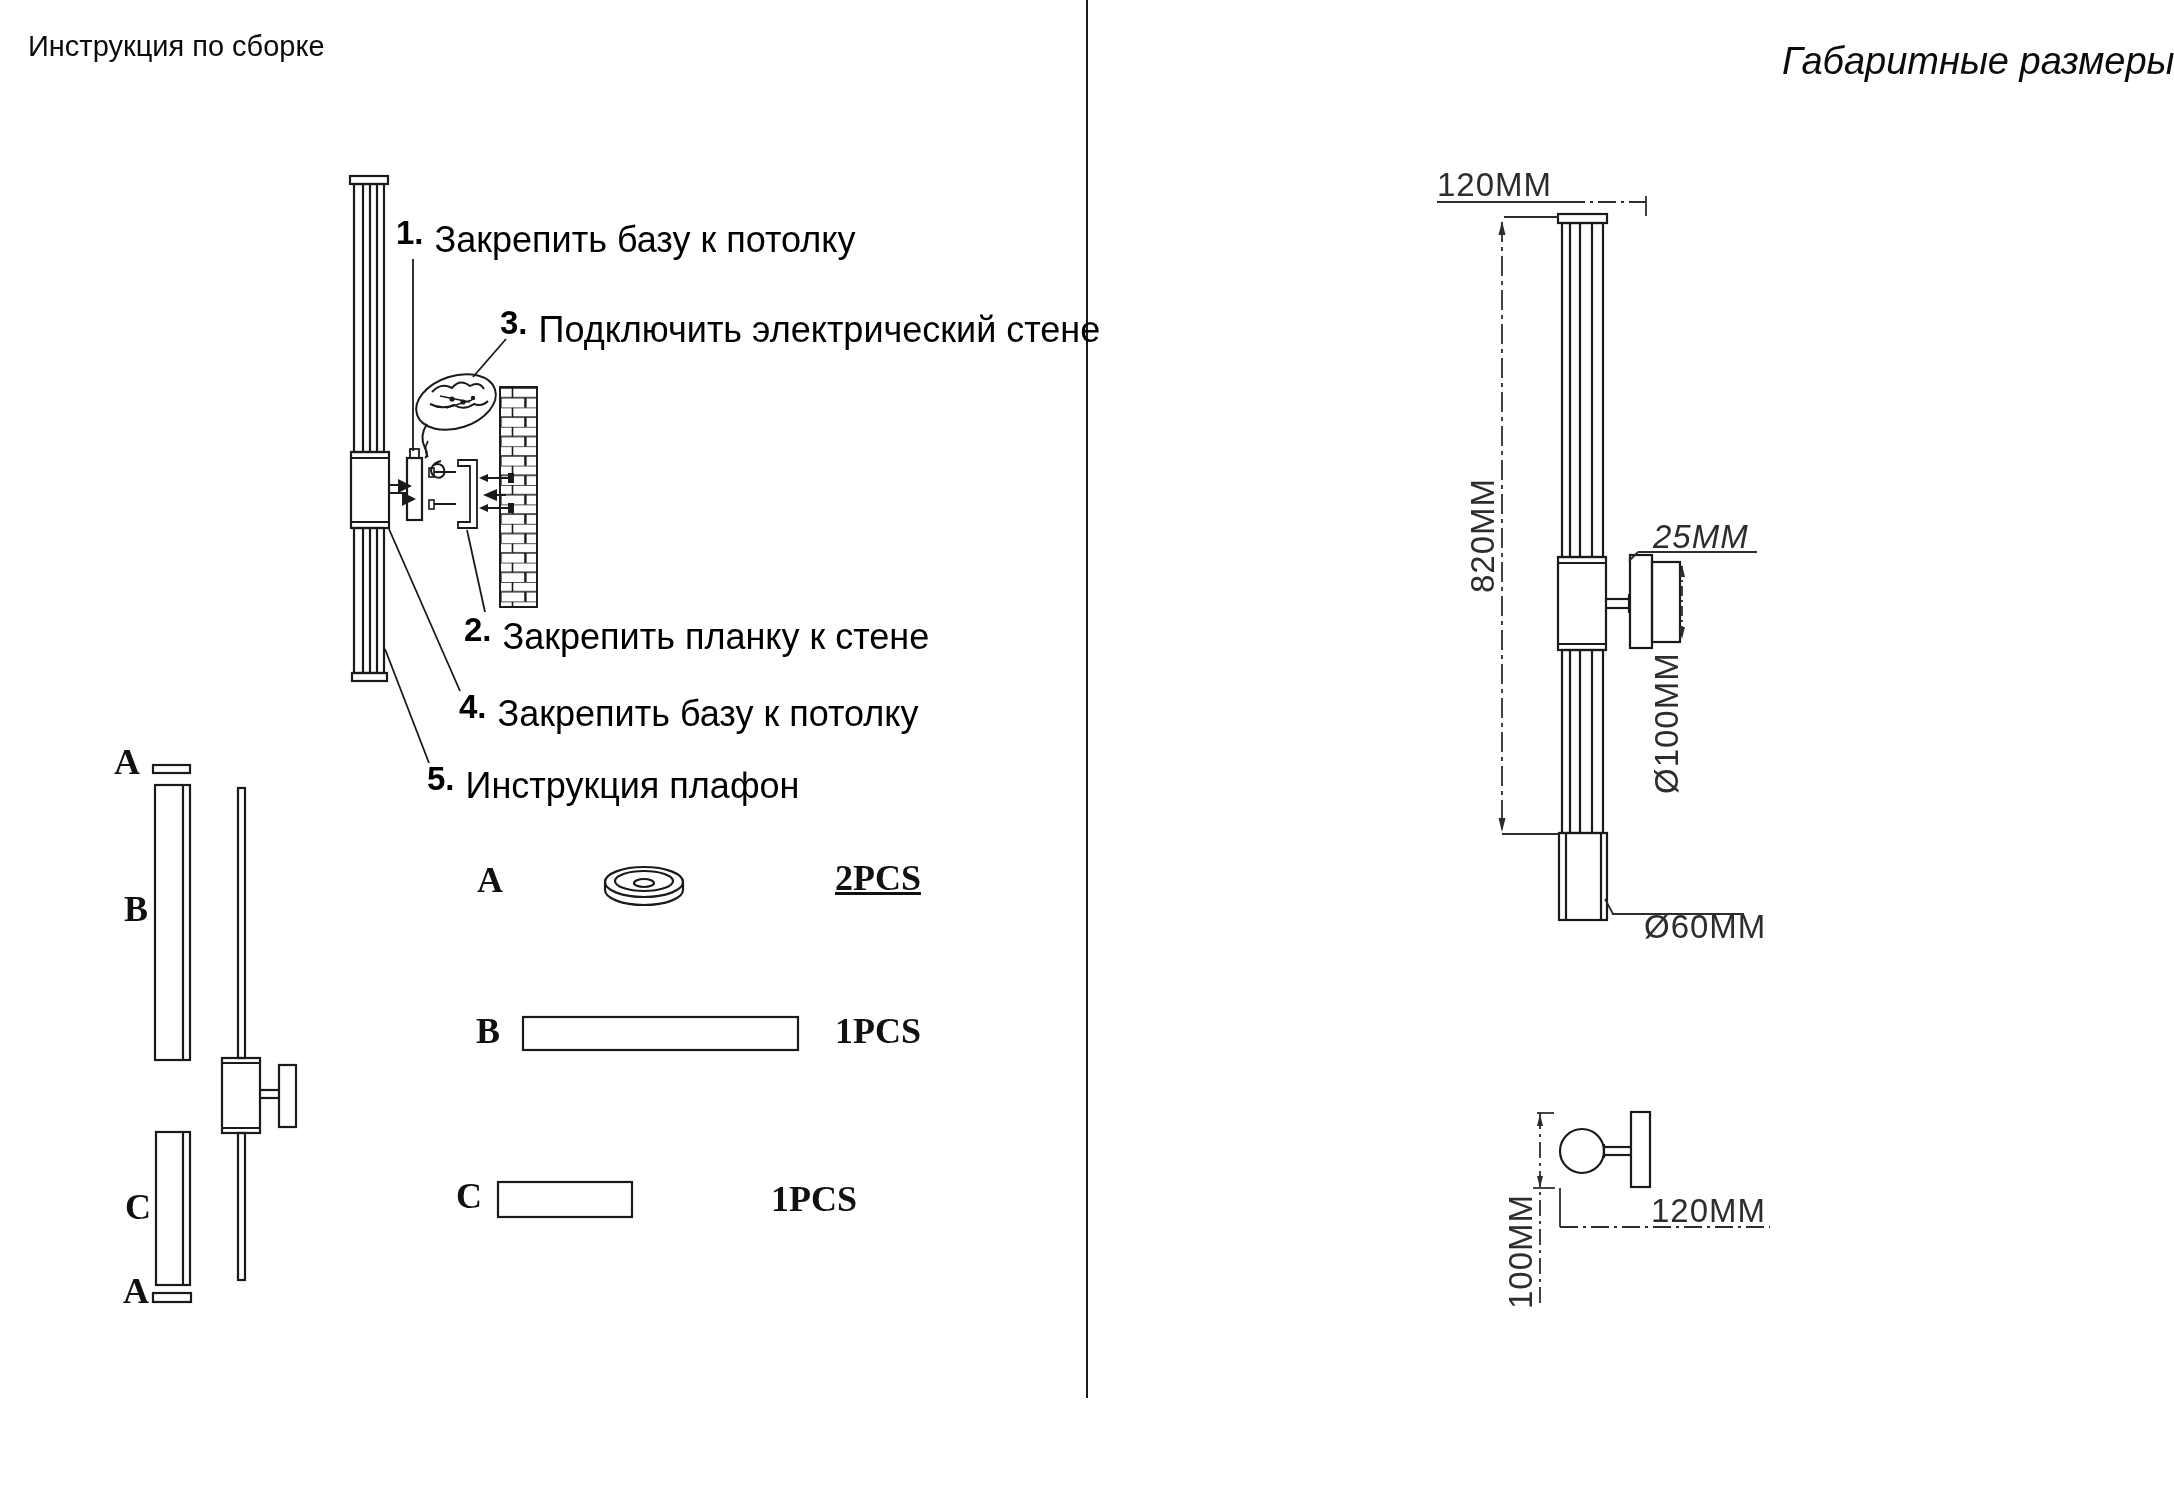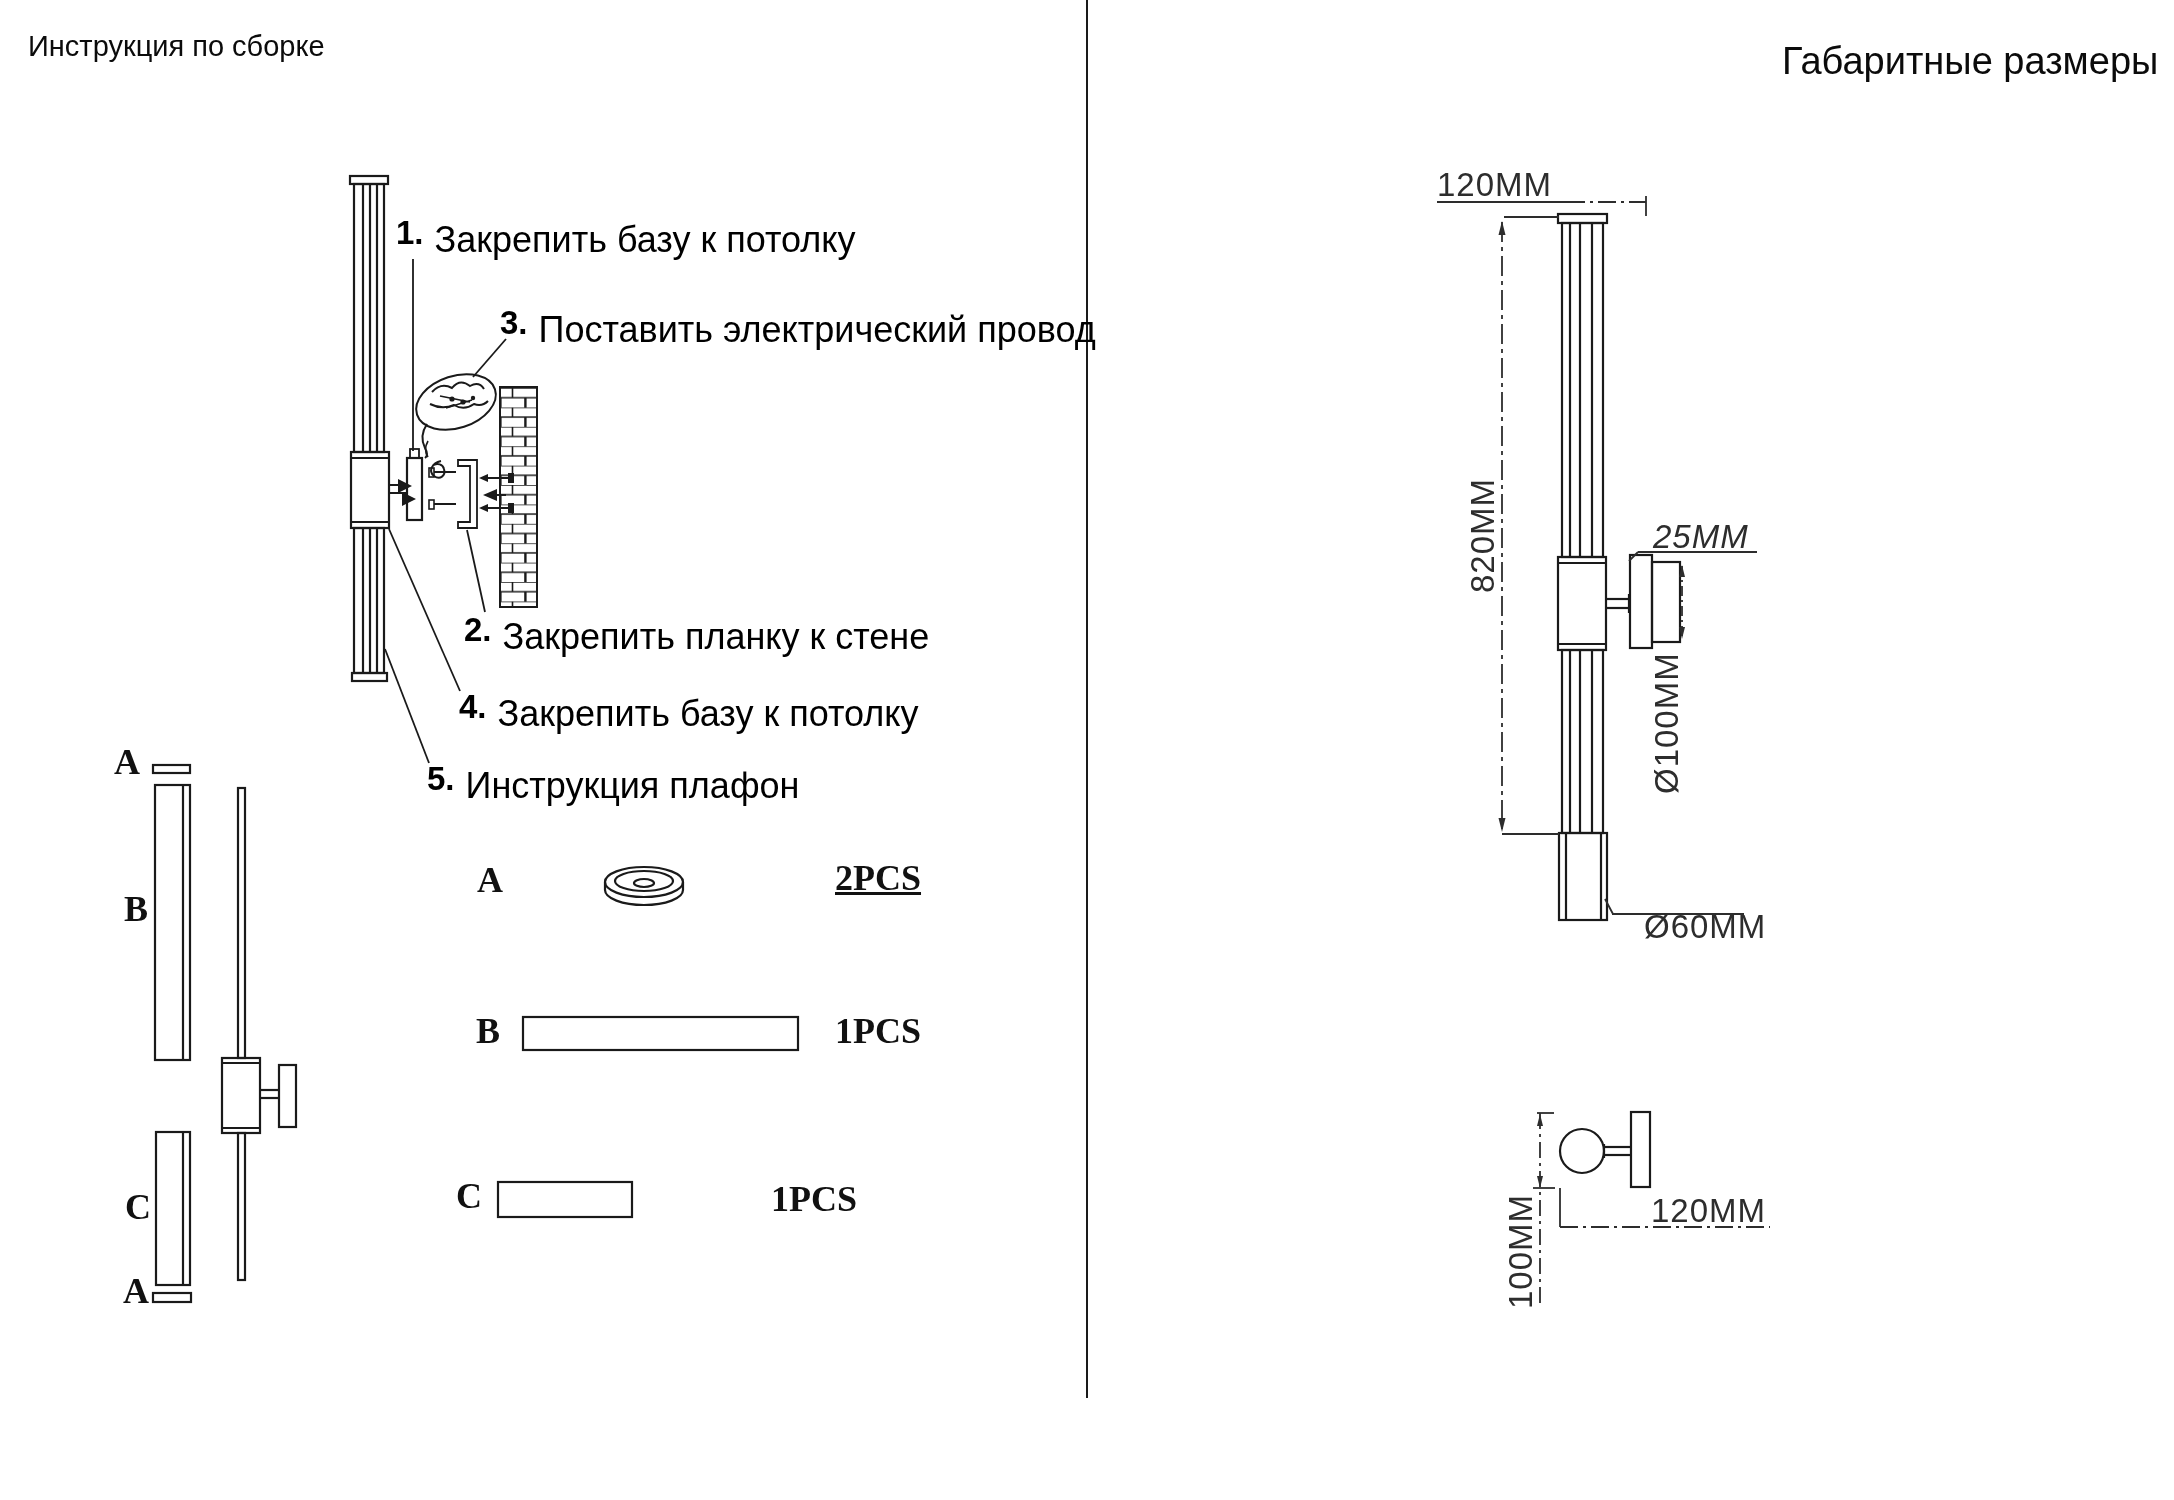--- a/index.html
+++ b/index.html
@@ -174,29 +174,29 @@
       <line x1="1540" y1="1113" x2="1540" y2="1308" stroke-dasharray="16 5 3 5"></line>
       <line x1="1533" y1="1188" x2="1555" y2="1188"></line>
       <polygon points="1537,1126 1543,1126 1540,1114" fill="#2d2d2d" stroke="none"></polygon>
       <polygon points="1537,1176 1543,1176 1540,1188" fill="#2d2d2d" stroke="none"></polygon>
       <line x1="1560" y1="1188" x2="1560" y2="1227"></line>
       <line x1="1560" y1="1227" x2="1770" y2="1227" stroke-dasharray="18 5 3 5"></line>
     </g>
   </svg>
 
   <div class="abs title-l" style="left:28px;top:30px;">Инструкция по сборке</div>
-  <div class="abs title-r" style="left:1782px;top:40px;">Габаритные размеры</div>
+  <div class="abs title-r" style="left:1782px;top:40px;font-style:italic;">Габаритные размеры</div>
 
   <div class="abs step" style="left:396px;top:216px;">
     <span class="num">1.</span>
     <span class="txt">Закрепить базу к потолку</span>
   </div>
   <div class="abs step" style="left:500px;top:306px;">
     <span class="num">3.</span>
-    <span class="txt">Поставить электрический провод</span>
+    <span class="txt">Подключить электрический стене</span>
   </div>
   <div class="abs step" style="left:464px;top:613px;">
     <span class="num">2.</span>
     <span class="txt">Закрепить планку к стене</span>
   </div>
   <div class="abs step" style="left:459px;top:690px;">
     <span class="num">4.</span>
     <span class="txt">Закрепить базу к потолку</span>
   </div>
   <div class="abs step" style="left:427px;top:762px;">

